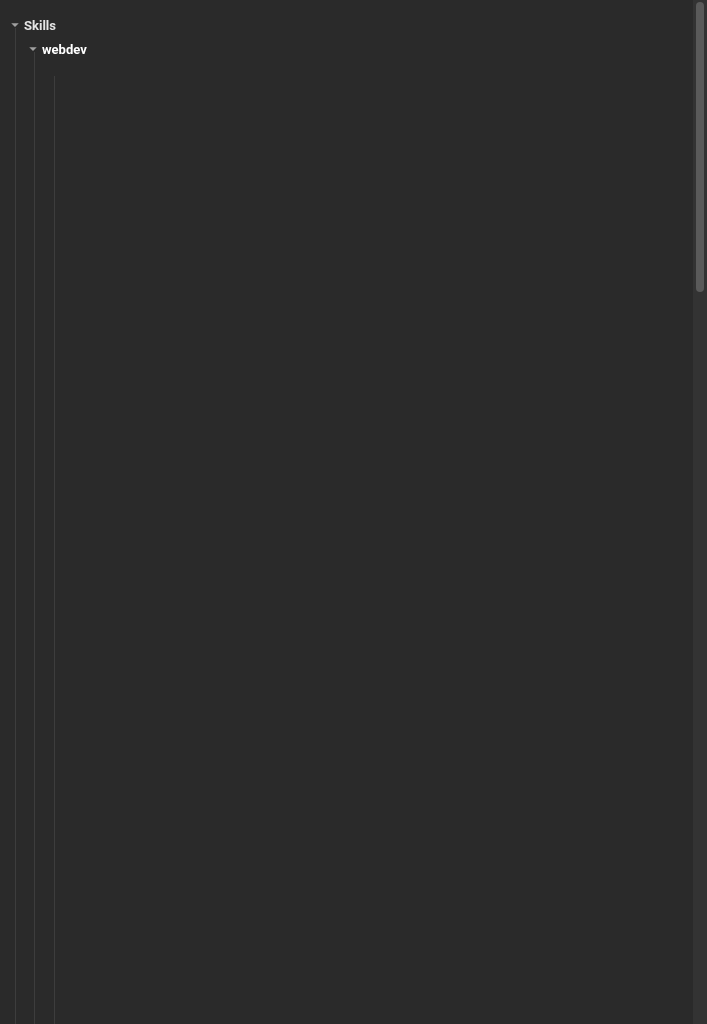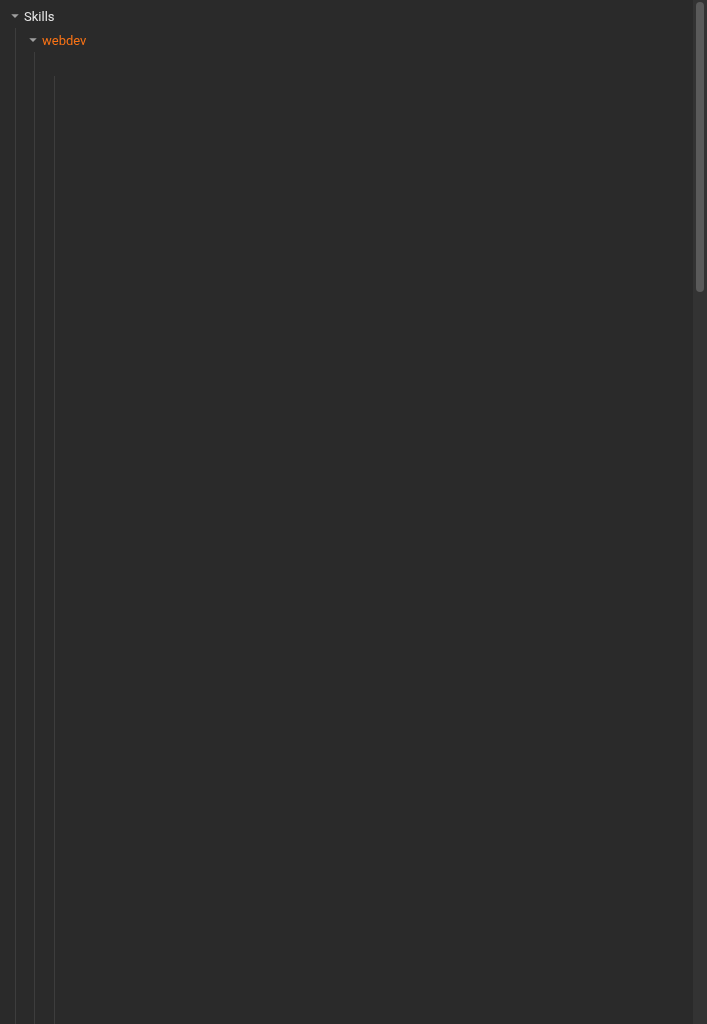--- a/index.html
+++ b/index.html
@@ -17,21 +17,22 @@
       overflow: hidden;
       position: relative;
     }
     .sidebar {
       width: 693px;
       height: 100%;
       background: #2a2a2a;
       position: relative;
     }
     .tree {
-      padding-top: 4px;
+      padding-top: 13px;
+      font-weight: bold;
     }
     .tree-item {
       display: flex;
       align-items: center;
       height: 24px;
       cursor: pointer;
       user-select: none;
     }
     .tree-item.level-0 {
       padding-left: 8px;
@@ -50,21 +51,21 @@
       justify-content: center;
       margin-right: 2px;
       flex-shrink: 0;
     }
     .chevron svg {
       width: 10px;
       height: 10px;
       fill: #a0a0a0;
     }
     .tree-label {
-      color: #f97316;
+      color: #ffffff;
       white-space: nowrap;
     }
     .tree-item.level-0 .tree-label {
       color: #e5e5e5;
     }
     .guides {
       position: absolute;
       top: 28px;
       left: 0;
       height: calc(100% - 28px);

